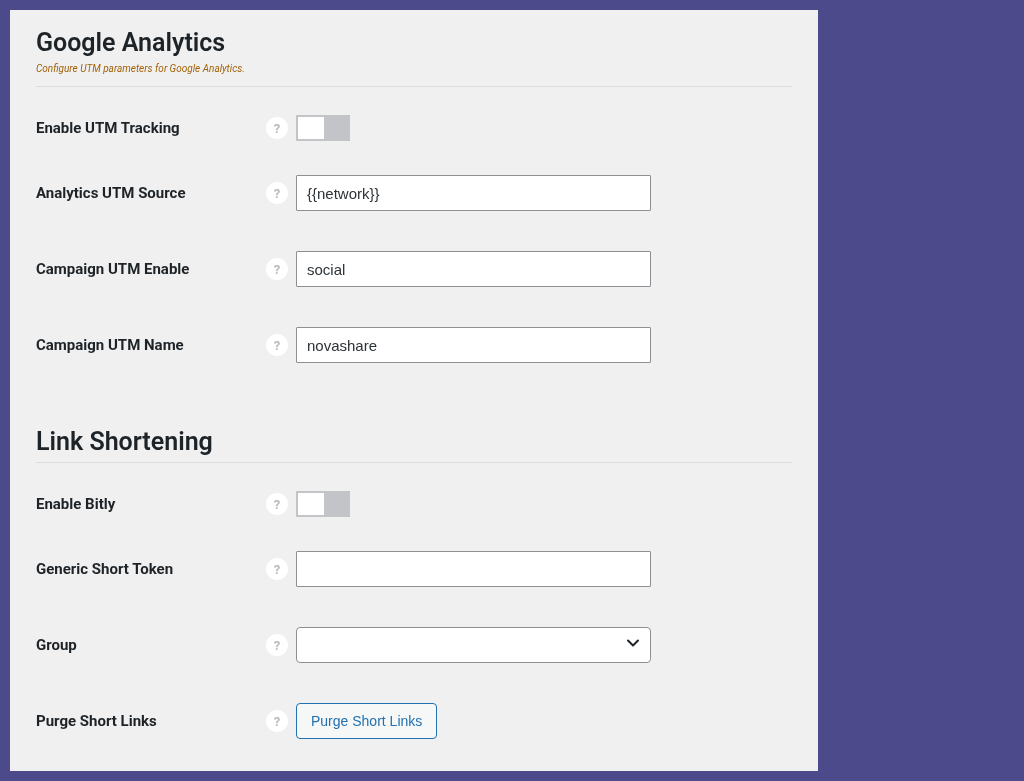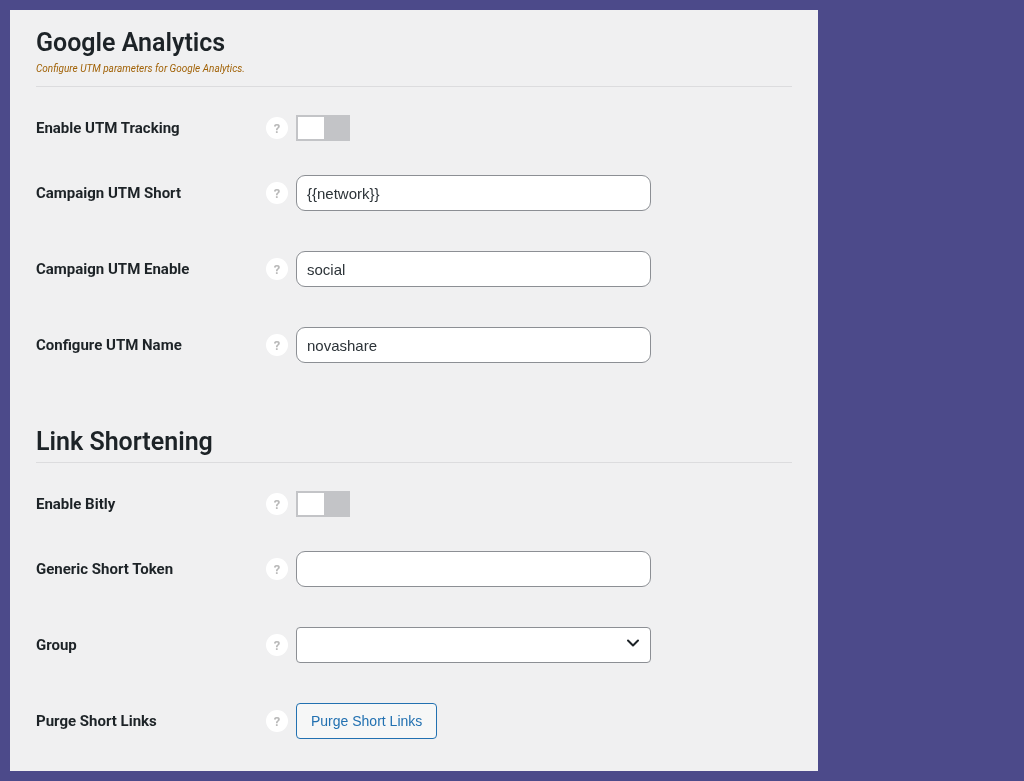--- a/index.html
+++ b/index.html
@@ -86,21 +86,21 @@
       top: 2px;
       left: 2px;
       width: 26px;
       height: 22px;
       background: #ffffff;
     }
     .text-input {
       width: 355px;
       height: 36px;
       border: 1px solid #8c8f94;
-      border-radius: 9px;
+      border-radius: 1px;
       background: #ffffff;
       font-size: 15px;
       color: #2c3338;
       padding: 15px 10px;
       outline: none;
     }
     .select-wrap {
       position: relative;
       width: 355px;
     }
@@ -156,41 +156,41 @@
       <span class="help-icon">?</span>
     </div>
     <div class="control-col">
       <div class="toggle">
         <div class="knob"></div>
       </div>
     </div>
   </div>
 
   <div class="form-row extra">
-    <div class="row-label">Campaign UTM Short</div>
+    <div class="row-label">Analytics UTM Source</div>
     <div class="help-col">
       <span class="help-icon">?</span>
     </div>
     <div class="control-col">
       <input type="text" class="text-input" value="{{network}}" style="">
     </div>
   </div>
 
   <div class="form-row extra">
     <div class="row-label">Campaign UTM Enable</div>
     <div class="help-col">
       <span class="help-icon">?</span>
     </div>
     <div class="control-col">
       <input type="text" class="text-input" value="social" style="">
     </div>
   </div>
 
   <div class="form-row extra">
-    <div class="row-label">Configure UTM Name</div>
+    <div class="row-label">Campaign UTM Name</div>
     <div class="help-col">
       <span class="help-icon">?</span>
     </div>
     <div class="control-col">
       <input type="text" class="text-input" value="novashare" style="">
     </div>
   </div>
 
   <div class="spacer-top-section2"></div>
 

